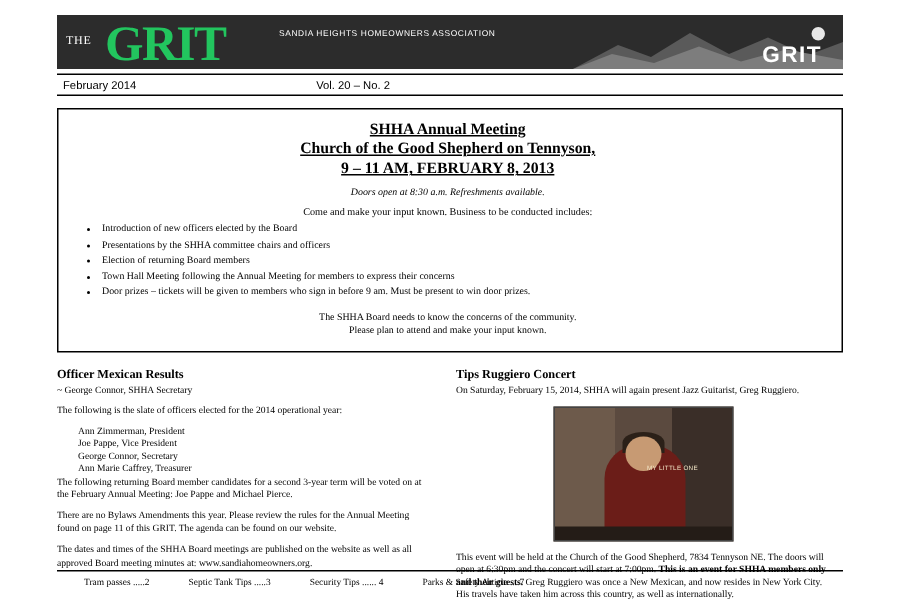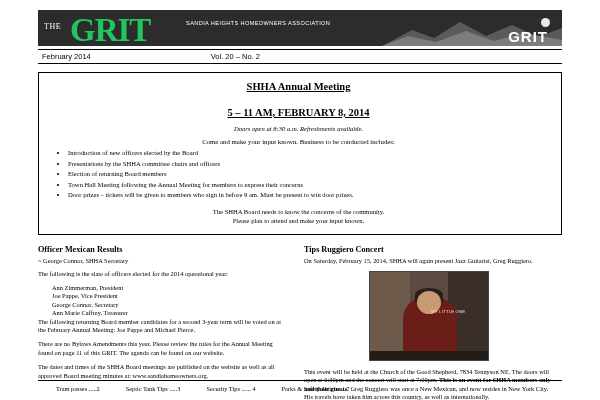--- a/index.html
+++ b/index.html
@@ -268,22 +268,22 @@
   </div>
 
   <div class="issuebar">
     <span class="date">February 2014</span>
     <span class="vol">Vol. 20 – No. 2</span>
   </div>
 
   <div class="announce">
     <h1>
       <span>SHHA Annual Meeting</span><br>
-      <br>
-      <span>5 – 11 AM, FEBRUARY 8, 2014</span>
+      <span>Church of the Good Shepherd on Tennyson,</span><br>
+      <span>9 – 11 AM, FEBRUARY 8, 2013</span>
     </h1>
     <div class="doors">Doors open at 8:30 a.m. Refreshments available.</div>
     <div class="intro">Come and make your input known. Business to be conducted includes:</div>
     <ul>
       <li>Introduction of new officers elected by the Board</li>
       <li>Presentations by the SHHA committee chairs and officers</li>
       <li>Election of returning Board members</li>
       <li>Town Hall Meeting following the Annual Meeting for members to express their concerns</li>
       <li>Door prizes – tickets will be given to members who sign in before 9 am. Must be present to win door prizes.</li>
     </ul>

